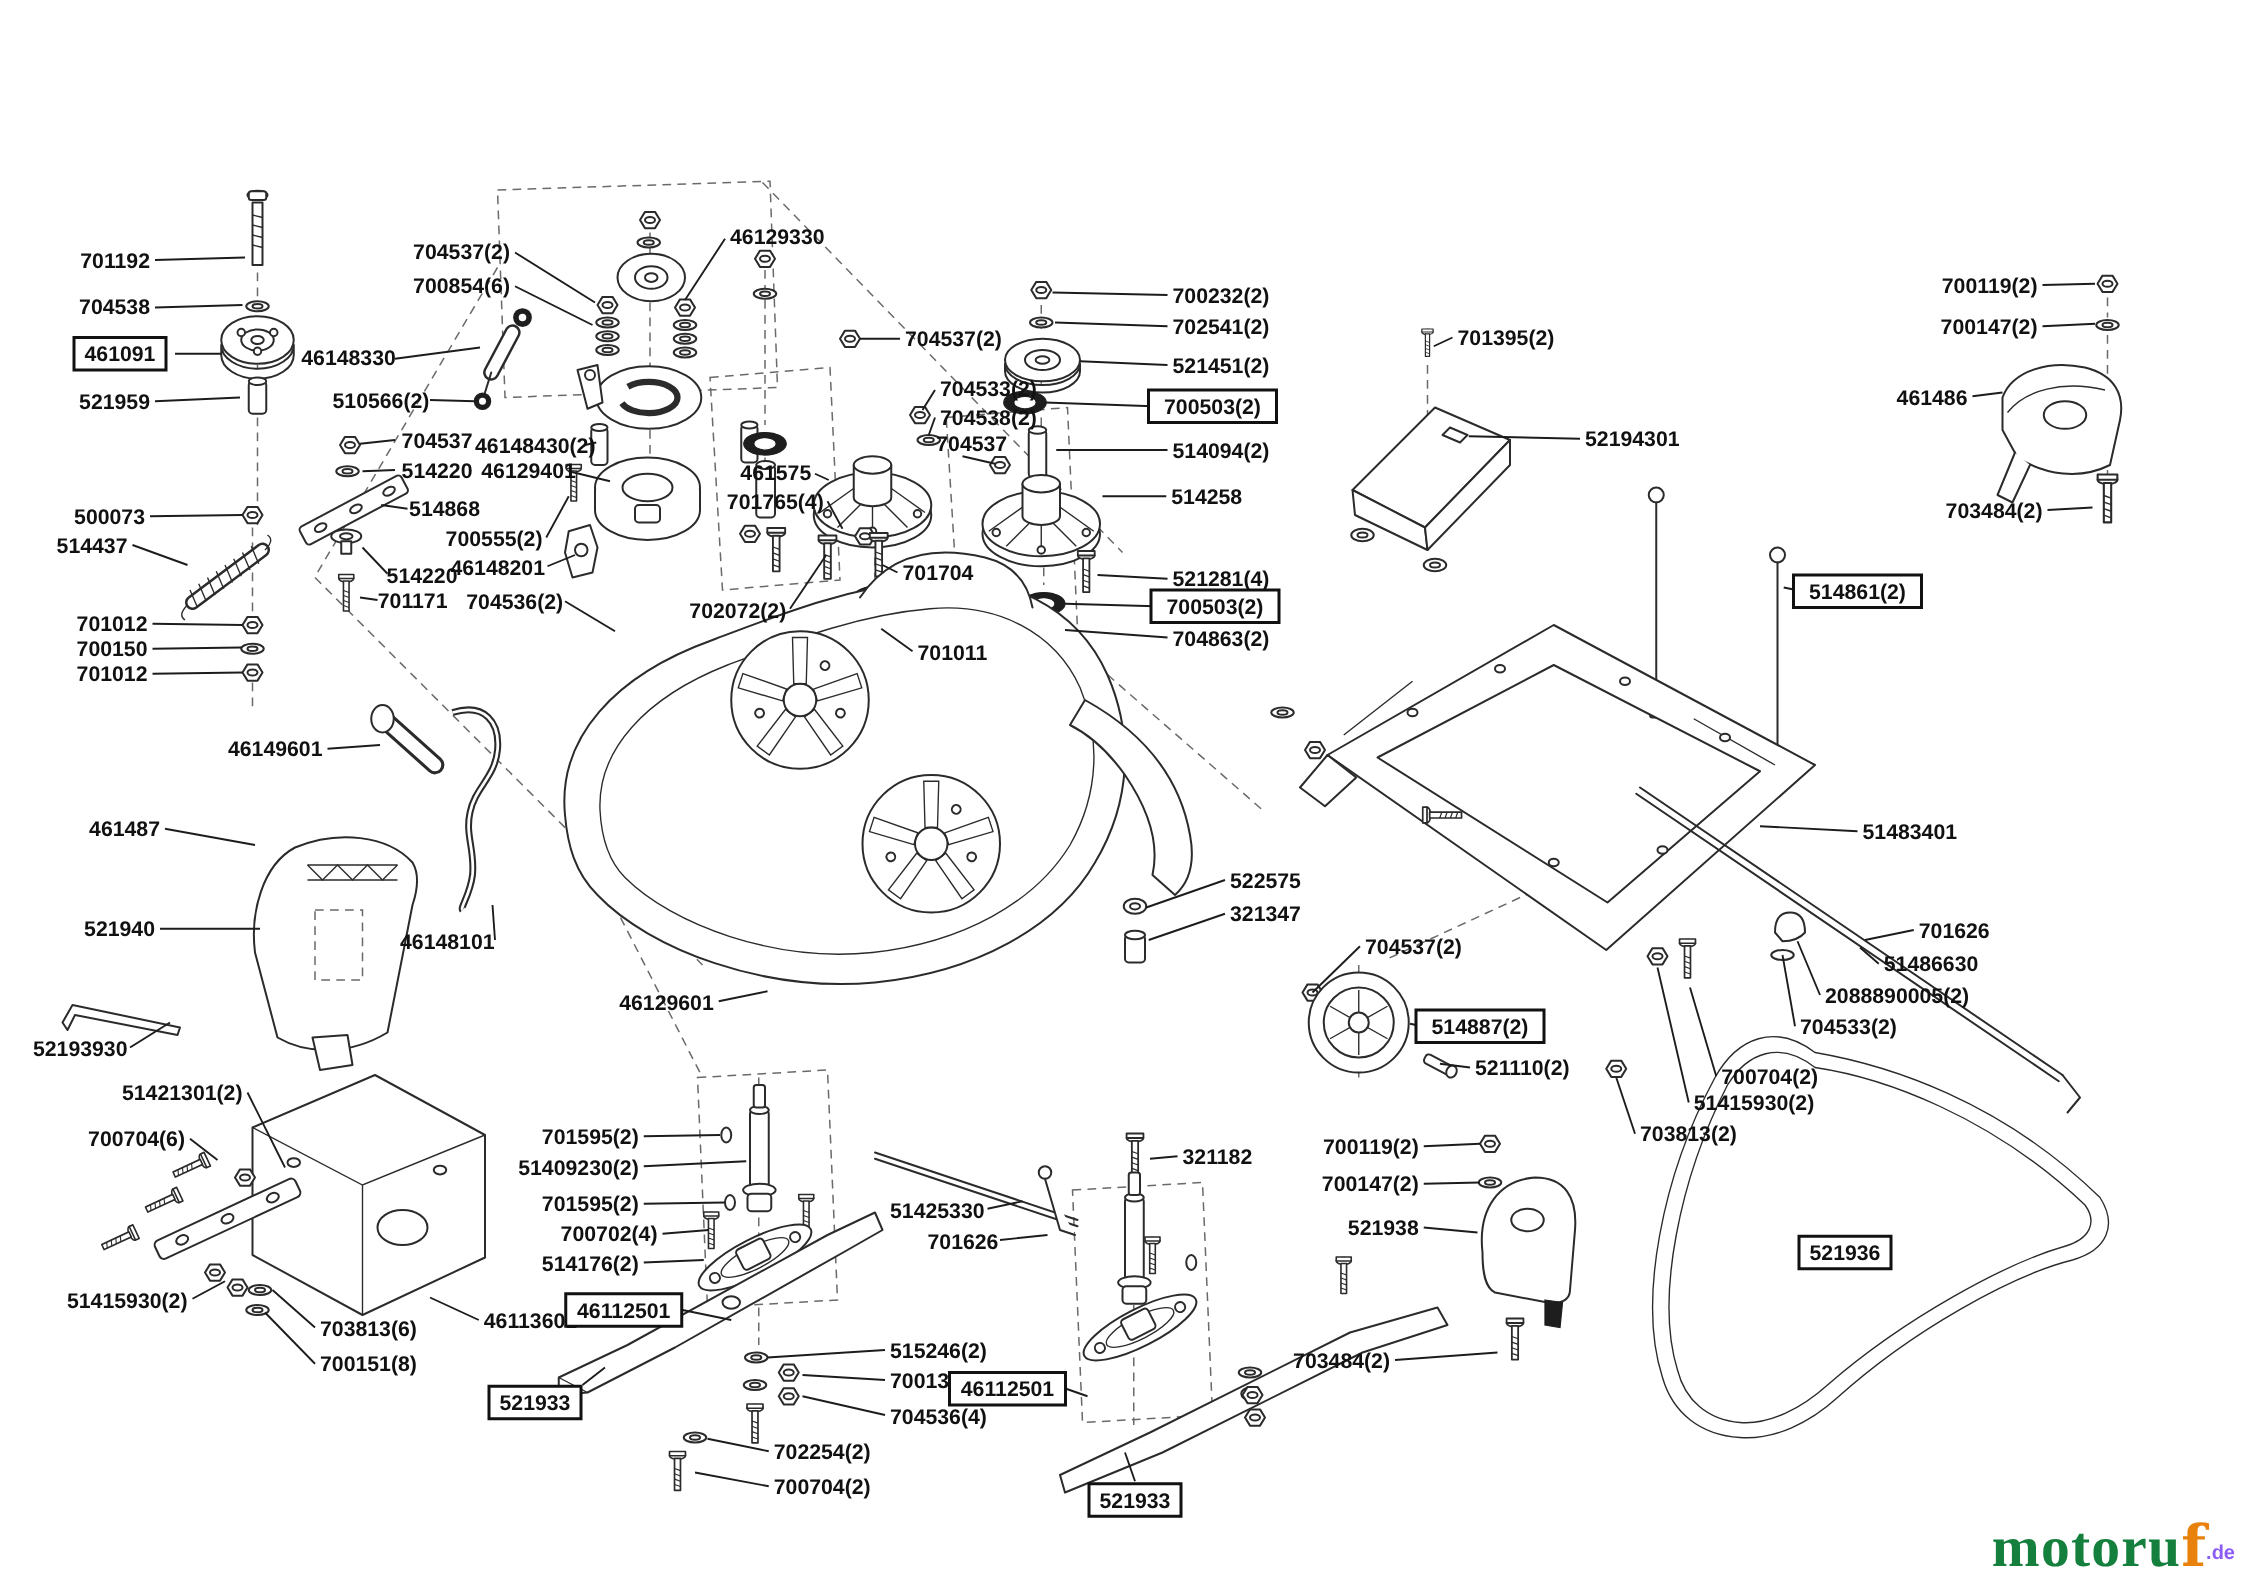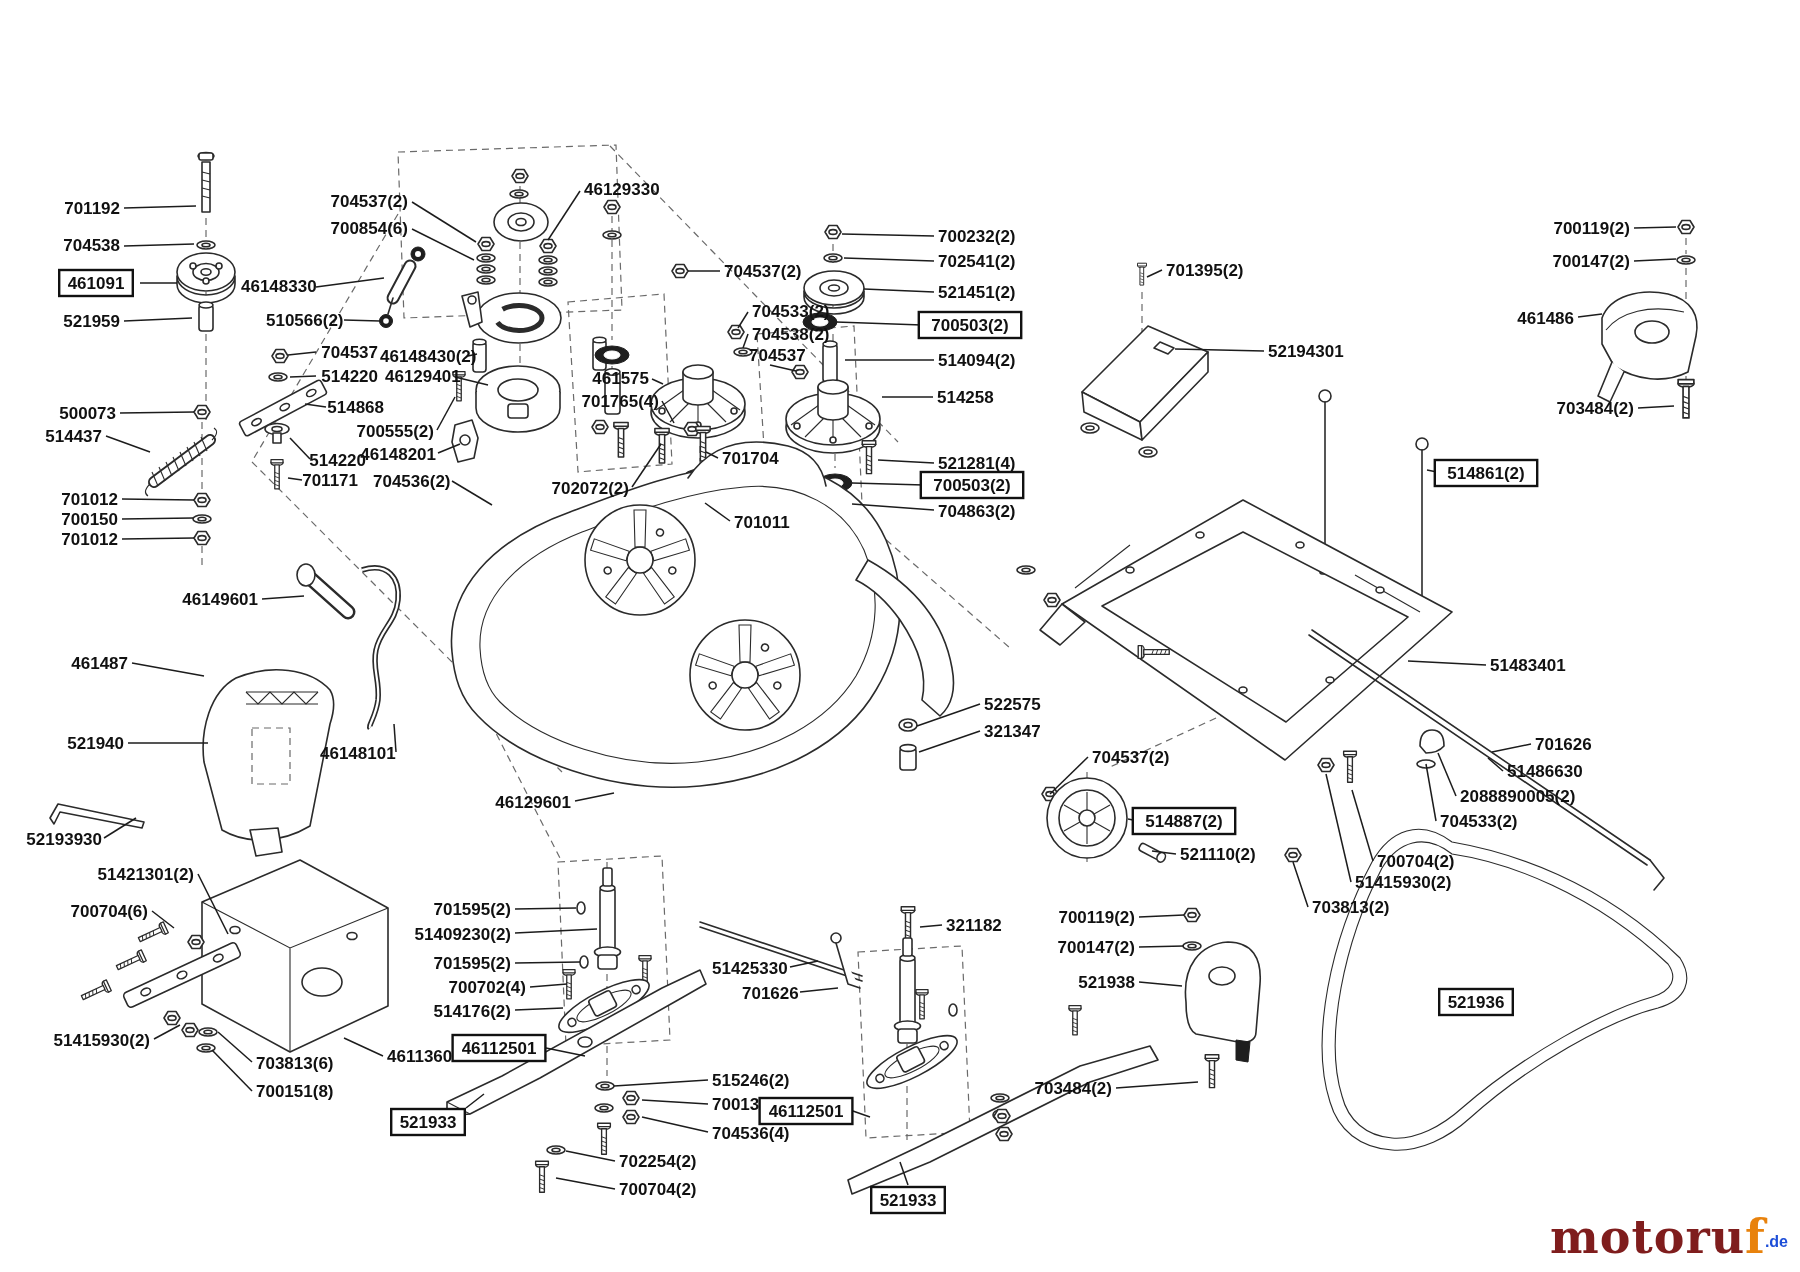--- a/index.html
+++ b/index.html
@@ -669,16 +669,16 @@
         <line x1="1139" y1="982" x2="1182" y2="986" class="leader"></line>
         <text x="1135" y="988" class="lbl" text-anchor="end">521938</text>
         <line x1="1116" y1="1088" x2="1198" y2="1082" class="leader"></line>
         <text x="1112" y="1094" class="lbl" text-anchor="end">703484(2)</text>
         <rect x="1439.2" y="989" width="73.6" height="26" class="lblbox"></rect>
         <text x="1476" y="1008" class="lbl" text-anchor="middle">521936</text>
       </g>
 </svg>
 
 <div id="watermark">
-  <span class="wm-main" style="color: #7f1d1d;">motoru</span><span class="wm-f" style="color: rgb(232, 130, 12);">f</span><span class="wm-de" style="color: #1d4ed8;">.de</span>
+  <span class="wm-main" style="color: #15803d; font-family: Liberation Serif, serif;">motoru</span><span class="wm-f" style="color: rgb(232, 130, 12);">f</span><span class="wm-de" style="color: #8b5cf6;">.de</span>
 </div>
 
 </div>
 
 </body></html>

